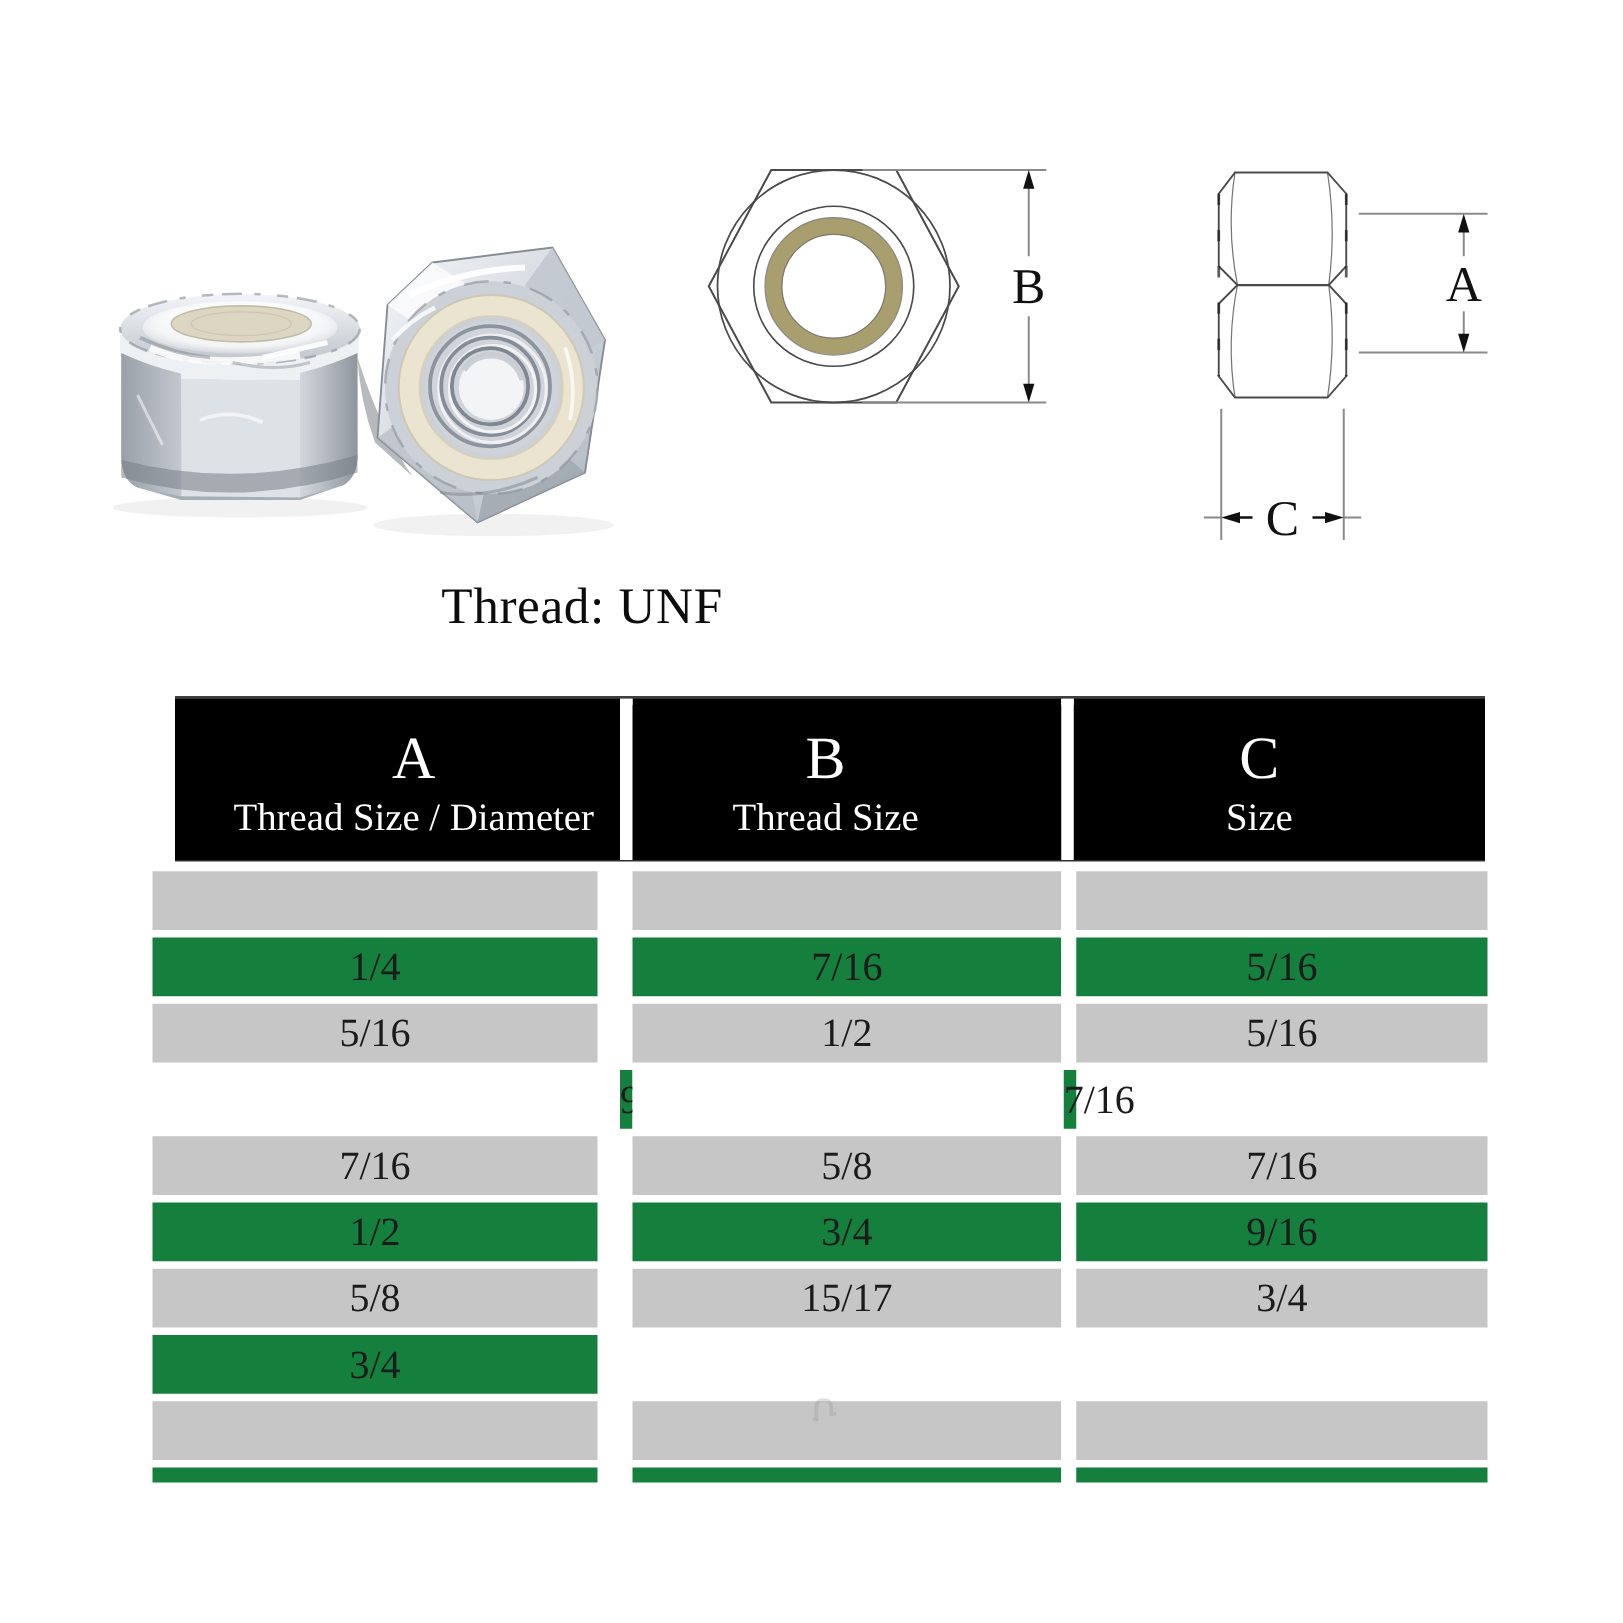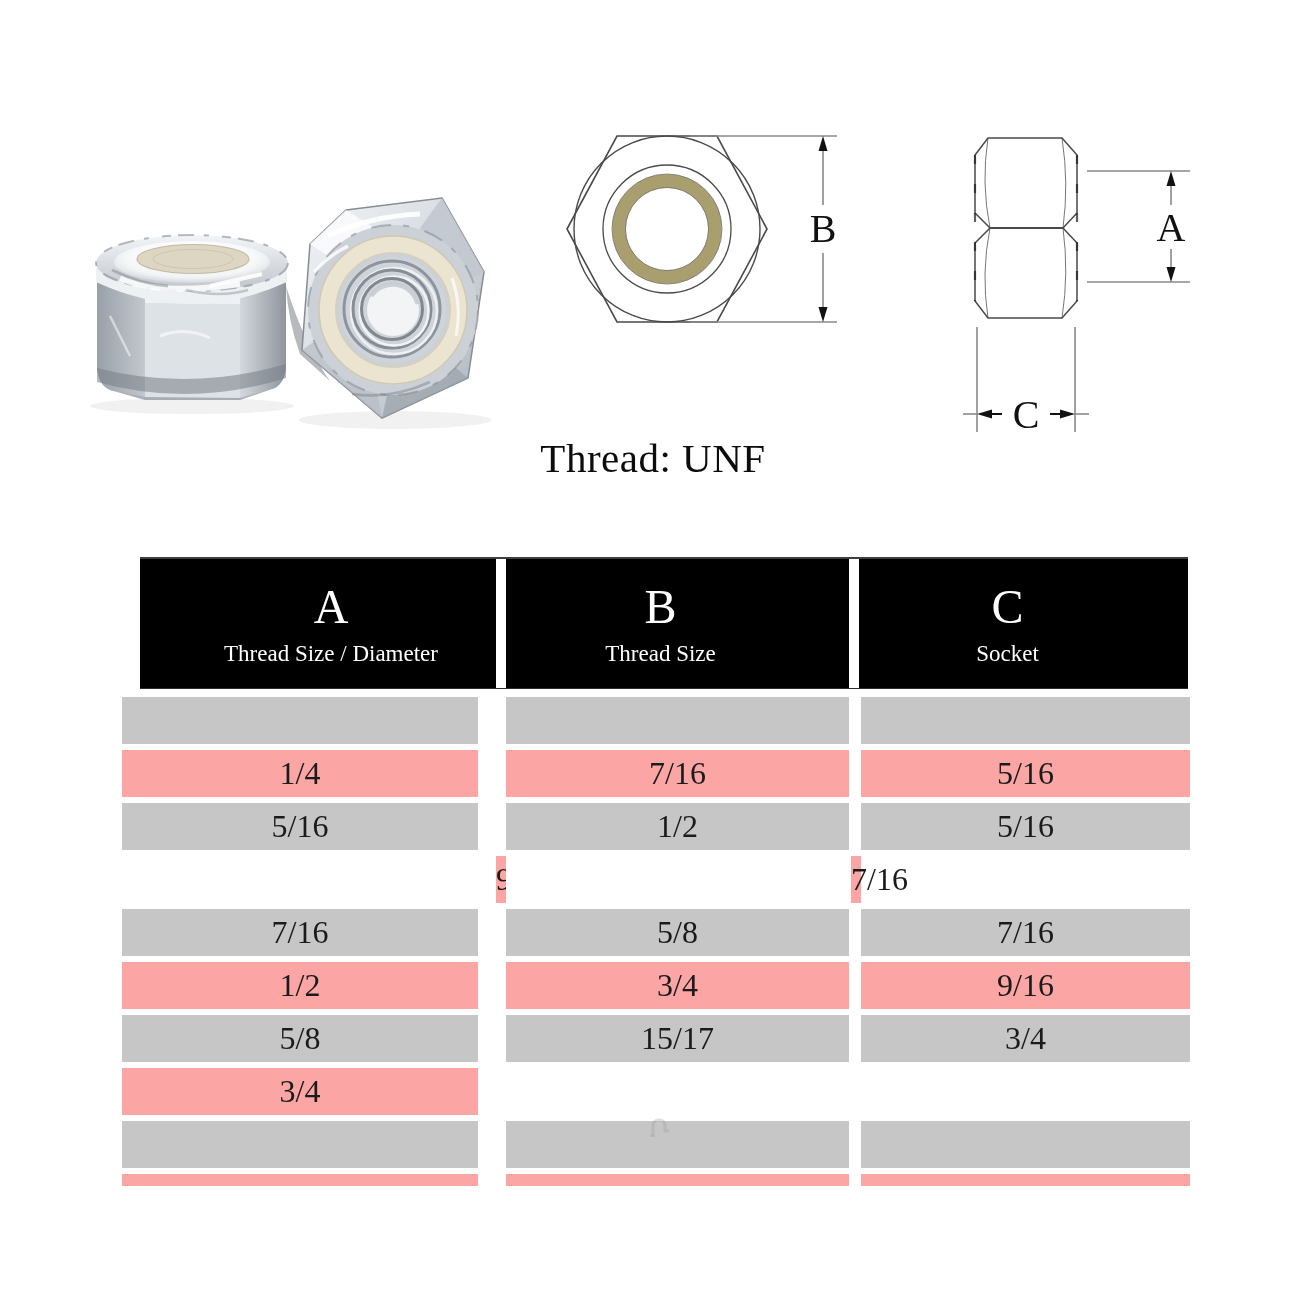--- a/index.html
+++ b/index.html
@@ -1,41 +1,41 @@
 <!DOCTYPE html>
 <html><head>
 <meta charset="utf-8">
 <style>
   html,body{margin:0;padding:0;background:#ffffff;}
   .canvas{position:relative;width:1298px;height:1298px;background:#ffffff;overflow:hidden;
           font-family:"Liberation Serif","DejaVu Serif",serif;}
   .abs{position:absolute;}
 
   
-  .thread-note{left:353px;top:434px;width:600px;height:52px;text-align:center;
+  .thread-note{left:353px;top:460px;width:600px;height:52px;
                font-size:41px;color:#0c0c0c;letter-spacing:0.5px;}
 
   
   .size-table{left:140px;top:557px;width:1048px;}
   .thead{position:relative;background:#000000;border-top:2px solid #3f3f3f;border-bottom:1px solid #2c2c2c;
          height:129px;display:grid;grid-template-columns:356px 10px 343px 10px 329px;color:#ffffff;}
   .hcell{text-align:center;padding-top:22px;}
   .hletter{font-size:48px;line-height:52px;}
-  .hlabel{font-size:23px;line-height:38px;margin-top:2px;}
+  .hlabel{font-size:31px;line-height:38px;margin-top:2px;}
   .hc1{transform:translateX(13px);}
   .hc2{transform:translateX(-17px);}
   .hc3{transform:translateX(-16px);}
   .notch{position:absolute;top:0;width:10px;height:5px;background:#ffffff;}
   .notch1{left:356px;} .notch2{left:709px;}
   .tbody{margin-top:8px;display:flex;flex-direction:column;gap:6px;}
   .trow{display:grid;grid-template-columns:356px 10px 343px 10px 329px;height:47px;background:#ffffff;}
   .trow.thin{height:12px;}
   .cell{font-size:32px;color:#1b1b1b;line-height:47px;text-align:center;}
   .trow.dark .cell{background:#c6c6c6;}
-  .trow.light .cell{background:#fca5a5;text-align:center;}
+  .trow.light .cell{background:#15803d;text-align:center;}
   .vc1{transform:translateX(-18px);}
   .vc3{transform:translateX(2px);}
   .gut{background:#ffffff;}
 
   
   .dim-text{font-family:"Liberation Serif","DejaVu Serif",serif;font-size:40px;fill:#111111;}
   .watermark{left:645px;top:1117px;opacity:0.55;}
 </style>
 </head>
 <body>
@@ -200,21 +200,21 @@
         <div class="hlabel">Thread Size / Diameter</div>
       </div>
       <div class="gut"></div>
       <div class="hcell hc2">
         <div class="hletter">B</div>
         <div class="hlabel">Thread Size</div>
       </div>
       <div class="gut"></div>
       <div class="hcell hc3">
         <div class="hletter">C</div>
-        <div class="hlabel">Socket</div>
+        <div class="hlabel">Size</div>
       </div>
       <div class="notch notch1"></div>
       <div class="notch notch2"></div>
     </div>
 
     <div class="tbody">
       <div class="trow dark">
         <div class="cell vc1"></div>
           <div class="gut"></div>
         <div class="cell"></div>

